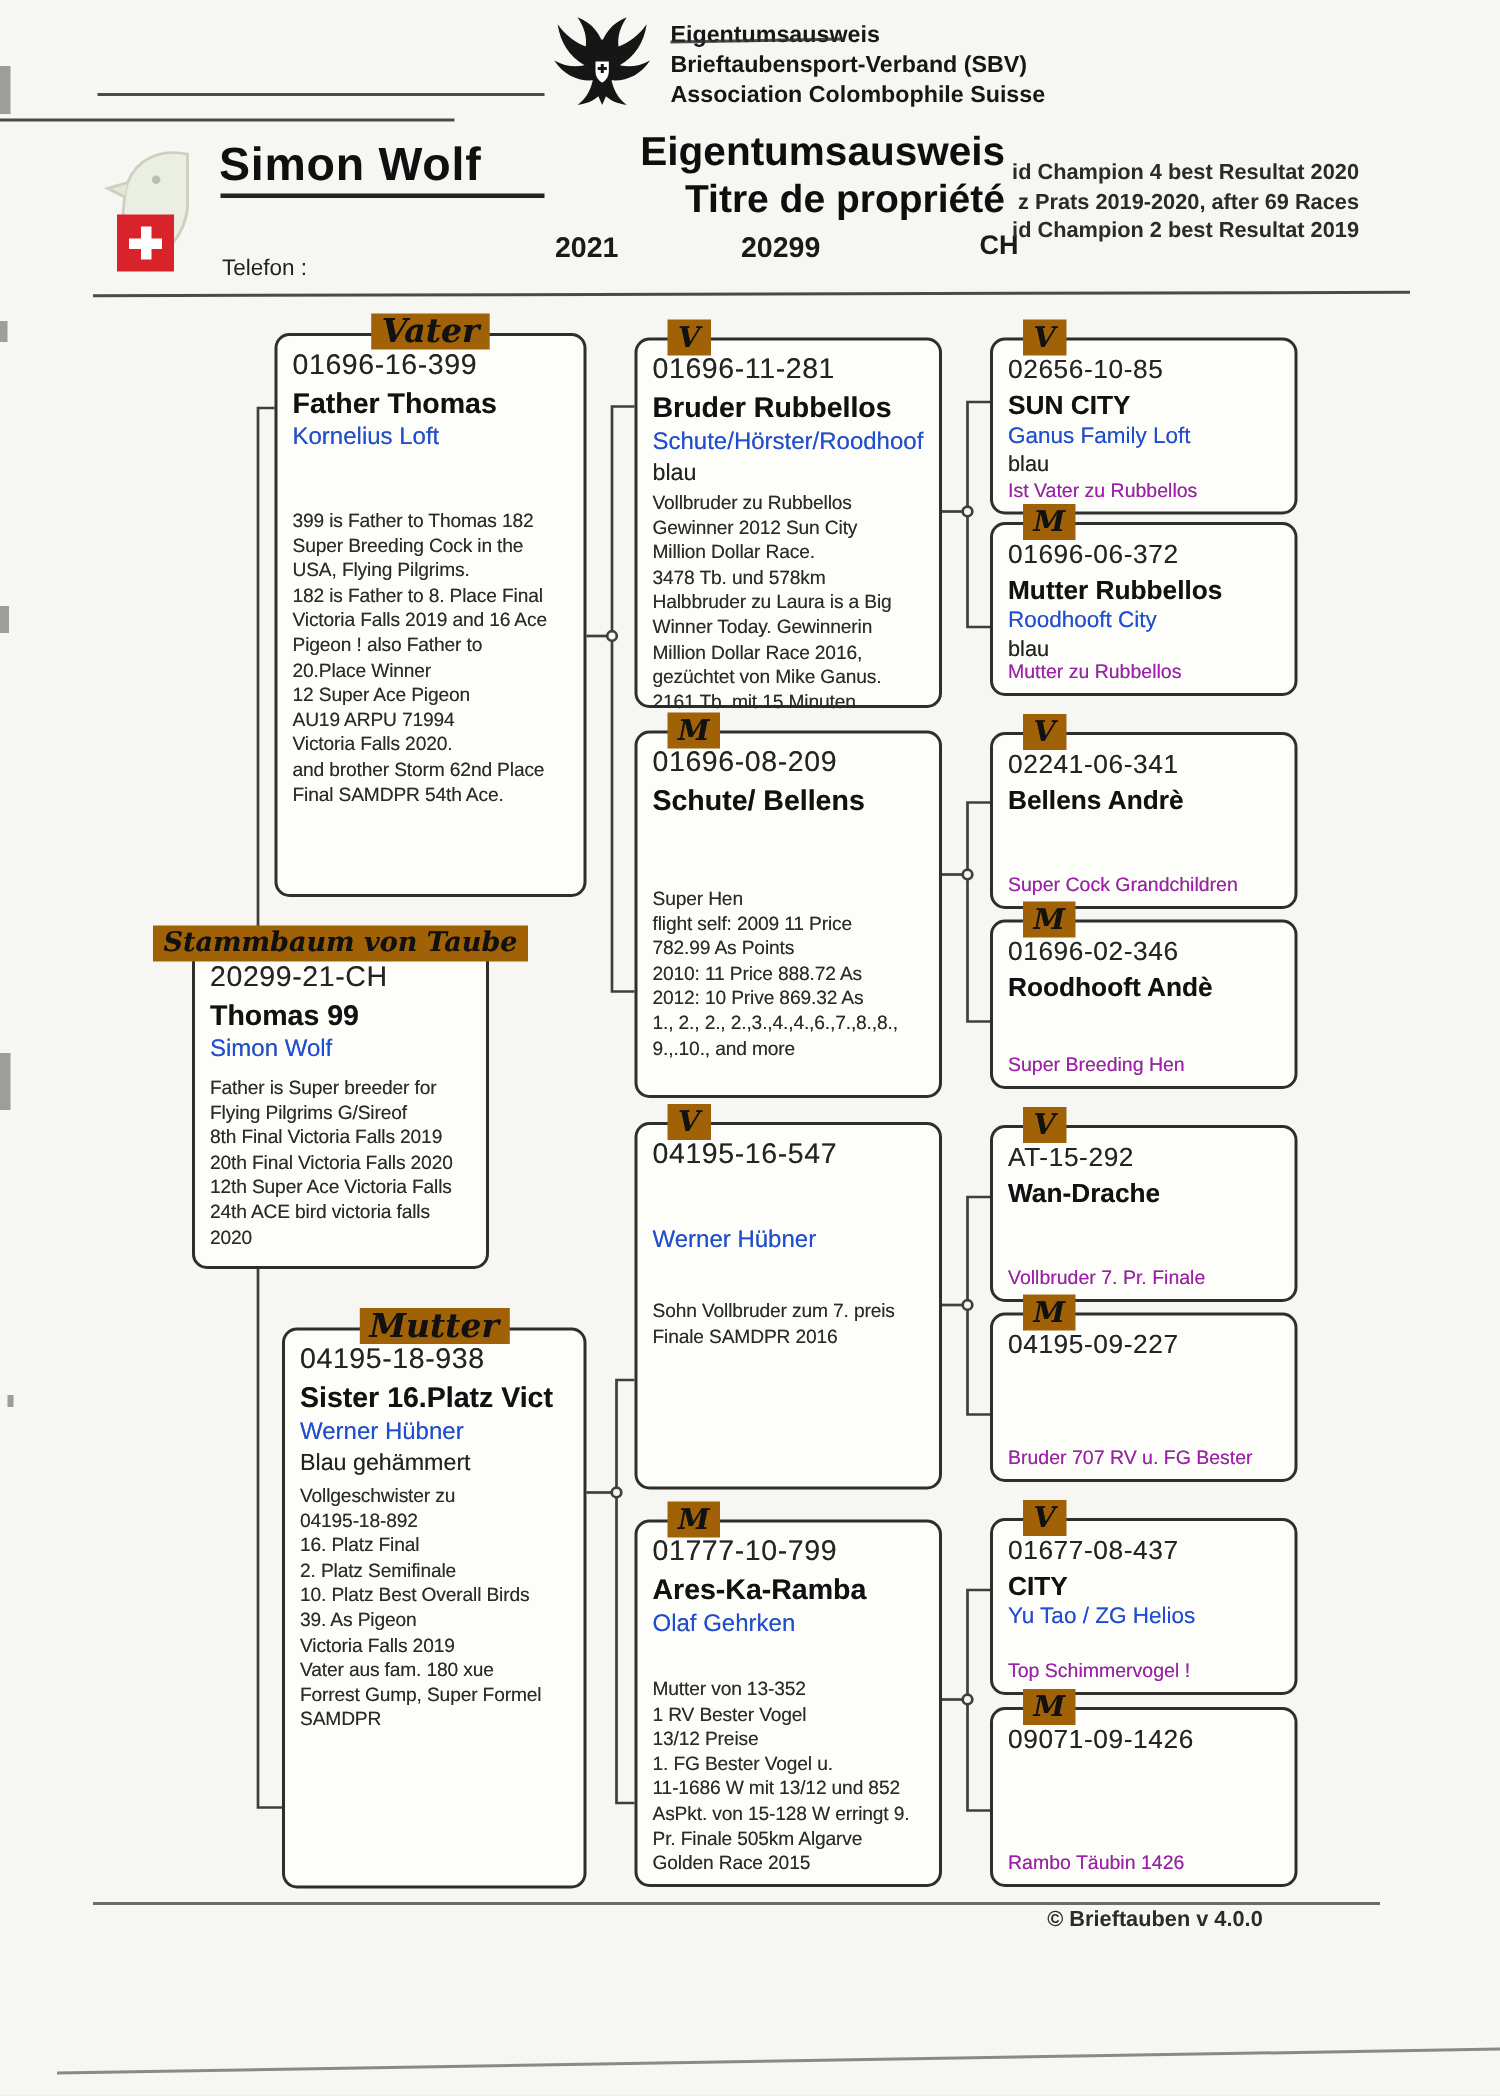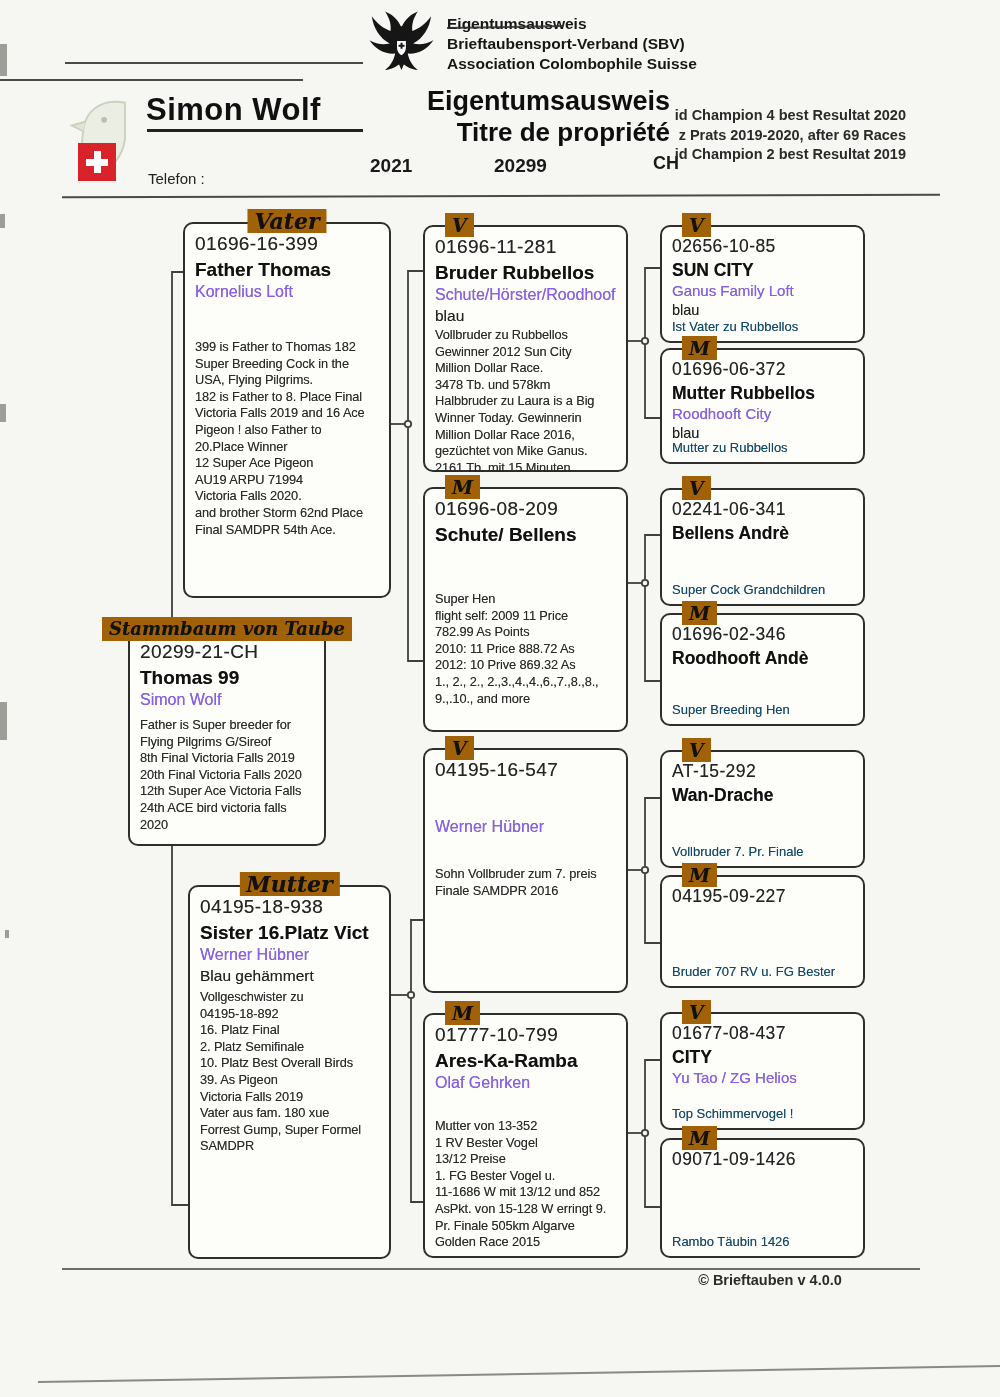--- a/index.html
+++ b/index.html
@@ -32,24 +32,24 @@
   }
   .tag{
     position:absolute;top:-15px;background:#a16207;padding:0 7px;
     font-family:"DejaVu Serif",serif;font-weight:bold;font-style:italic;color:#111;
     white-space:nowrap;line-height:24px;
   }
   .tag-main{left:50%;transform:translateX(-50%);font-size:22px;}
   .tag-letter{left:20px;font-size:19px;top:-14px;}
   .ring{font-size:19px;color:#242424;letter-spacing:.4px;margin-bottom:3px;}
   .bname{font-size:19px;font-weight:bold;color:#111;line-height:23px;}
-  .loft{font-size:16px;color:#8b5cf6;line-height:21px;}
+  .loft{font-size:16px;color:#1d4ed8;line-height:21px;}
   .cline{font-size:15.5px;color:#222;line-height:21px;}
   .desc{font-size:12.8px;line-height:16.6px;color:#2a2a2a;white-space:pre-line;margin-top:3px;letter-spacing:-.1px;}
-  .note{position:absolute;left:10px;bottom:7px;font-size:13px;color:#0c4a6e;}
+  .note{position:absolute;left:10px;bottom:7px;font-size:13px;color:#a21caf;}
   .r .ring{font-size:17.5px;margin-bottom:2px;}
   .r .bname{font-size:17.5px;line-height:22px;}
   .r .loft{font-size:15px;line-height:20px;}
   .r .cline{font-size:14.5px;line-height:19px;}
   .spacer{width:1px;}
   
   svg.connectors{position:absolute;left:0;top:0;z-index:1;}
   
   .copyright{position:absolute;left:620px;top:1272px;width:300px;text-align:center;font-size:14.5px;color:#2b2b2b;font-weight:bold;}
   .scan-line-bottom{position:absolute;left:38px;top:1381px;width:965px;height:1.6px;background:#8a8a82;transform:rotate(-0.95deg);transform-origin:left center;}

